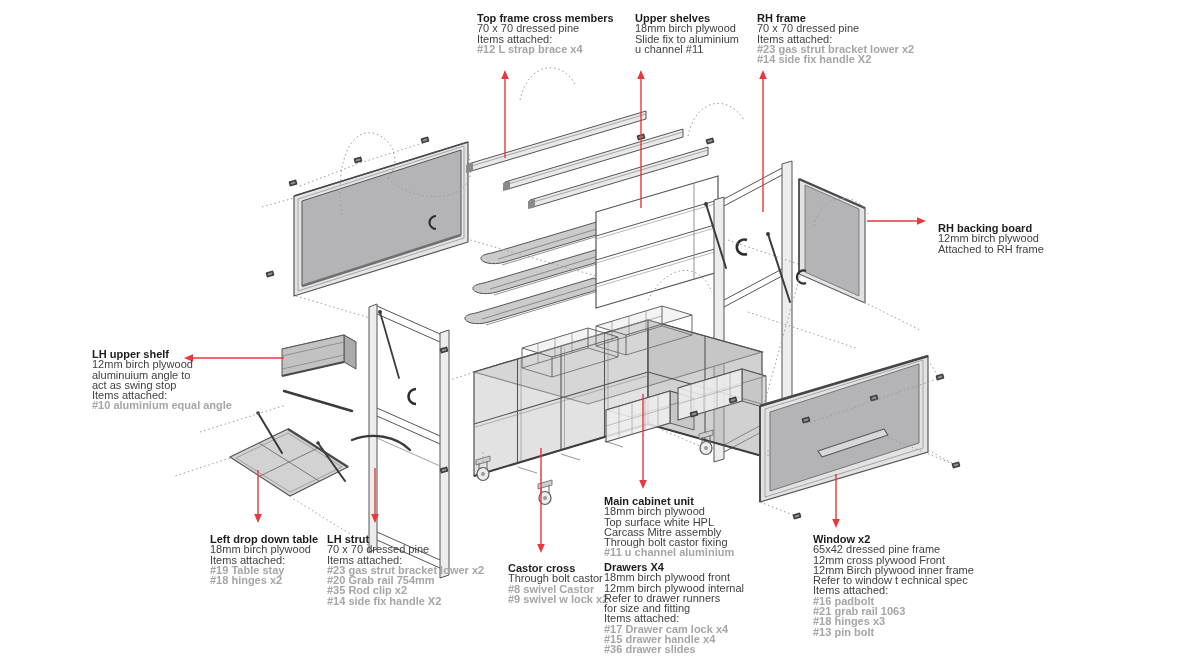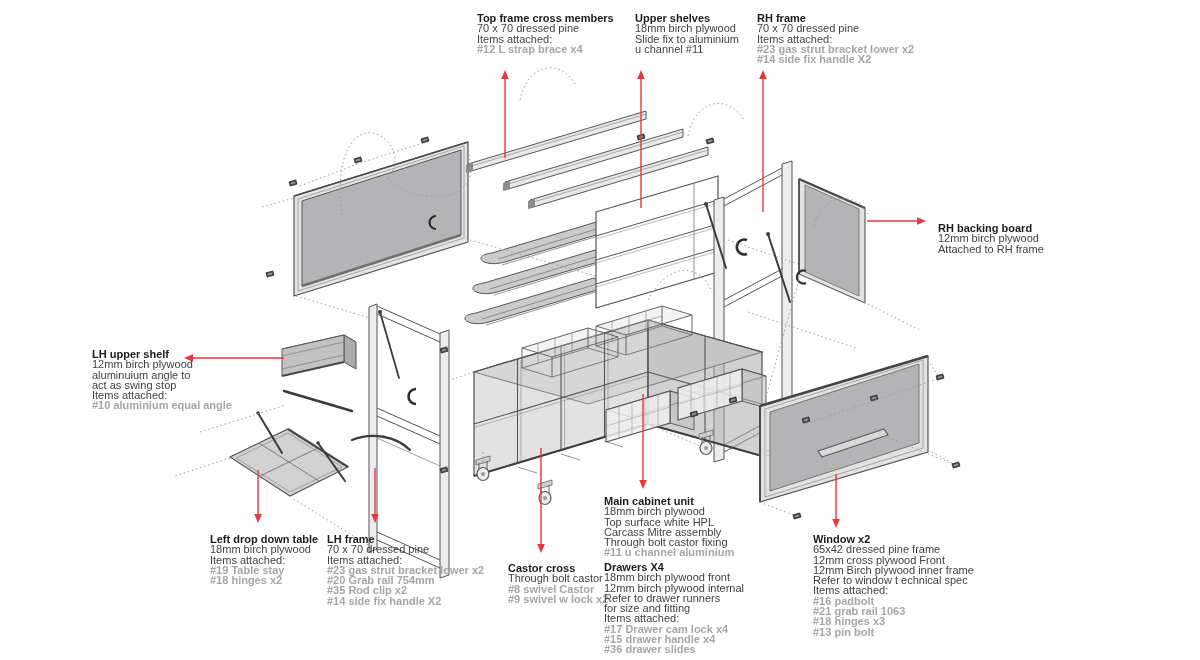--- a/index.html
+++ b/index.html
@@ -428,21 +428,21 @@
         <span class="i">#10 aluminium equal angle</span>
       </div>
       <div class="lbl" style="left: 210px; top: 534px;">
         <span class="t">Left drop down table</span>
         <span class="b">18mm birch plywood</span>
         <span class="b">Items attached:</span>
         <span class="i">#19 Table stay</span>
         <span class="i">#18 hinges x2</span>
       </div>
       <div class="lbl" style="left: 327px; top: 534px;">
-        <span class="t">LH frame</span>
+        <span class="t">LH strut</span>
         <span class="b">70 x 70 dressed pine</span>
         <span class="b">Items attached:</span>
         <span class="i">#23 gas strut bracket lower x2</span>
         <span class="i">#20 Grab rail 754mm</span>
         <span class="i">#35 Rod clip x2</span>
         <span class="i">#14 side fix handle X2</span>
       </div>
       <div class="lbl" style="left: 508px; top: 563px;">
         <span class="t">Castor cross</span>
         <span class="b">Through bolt castor</span>

